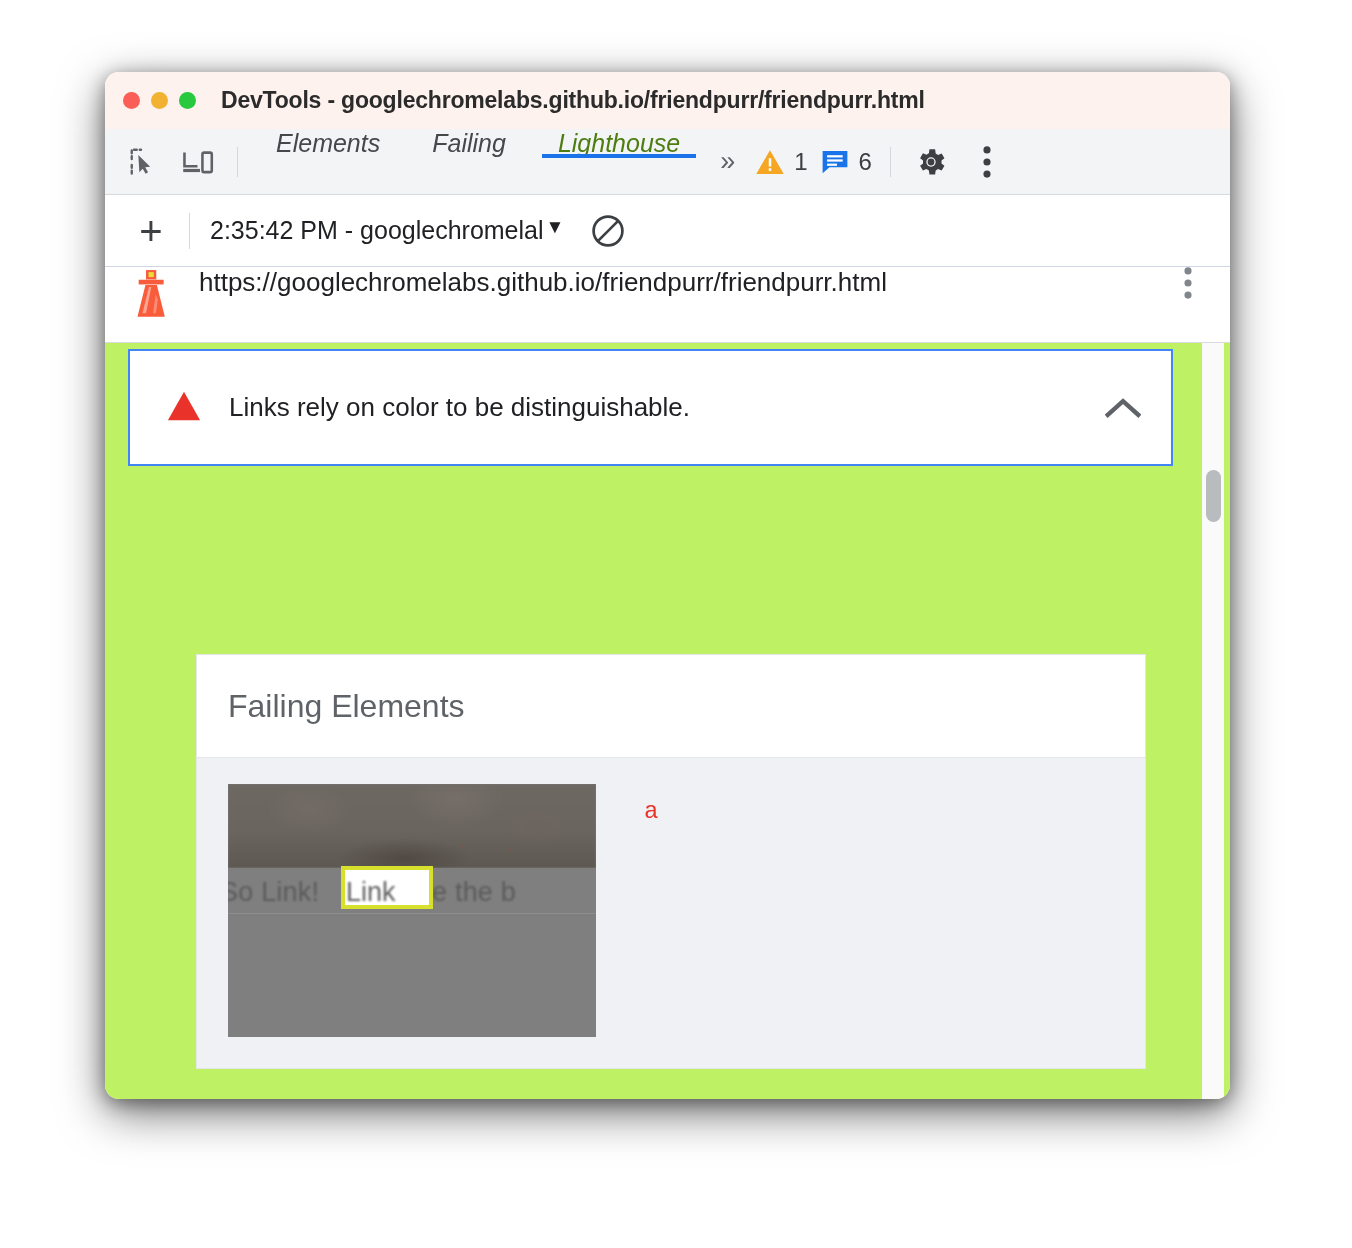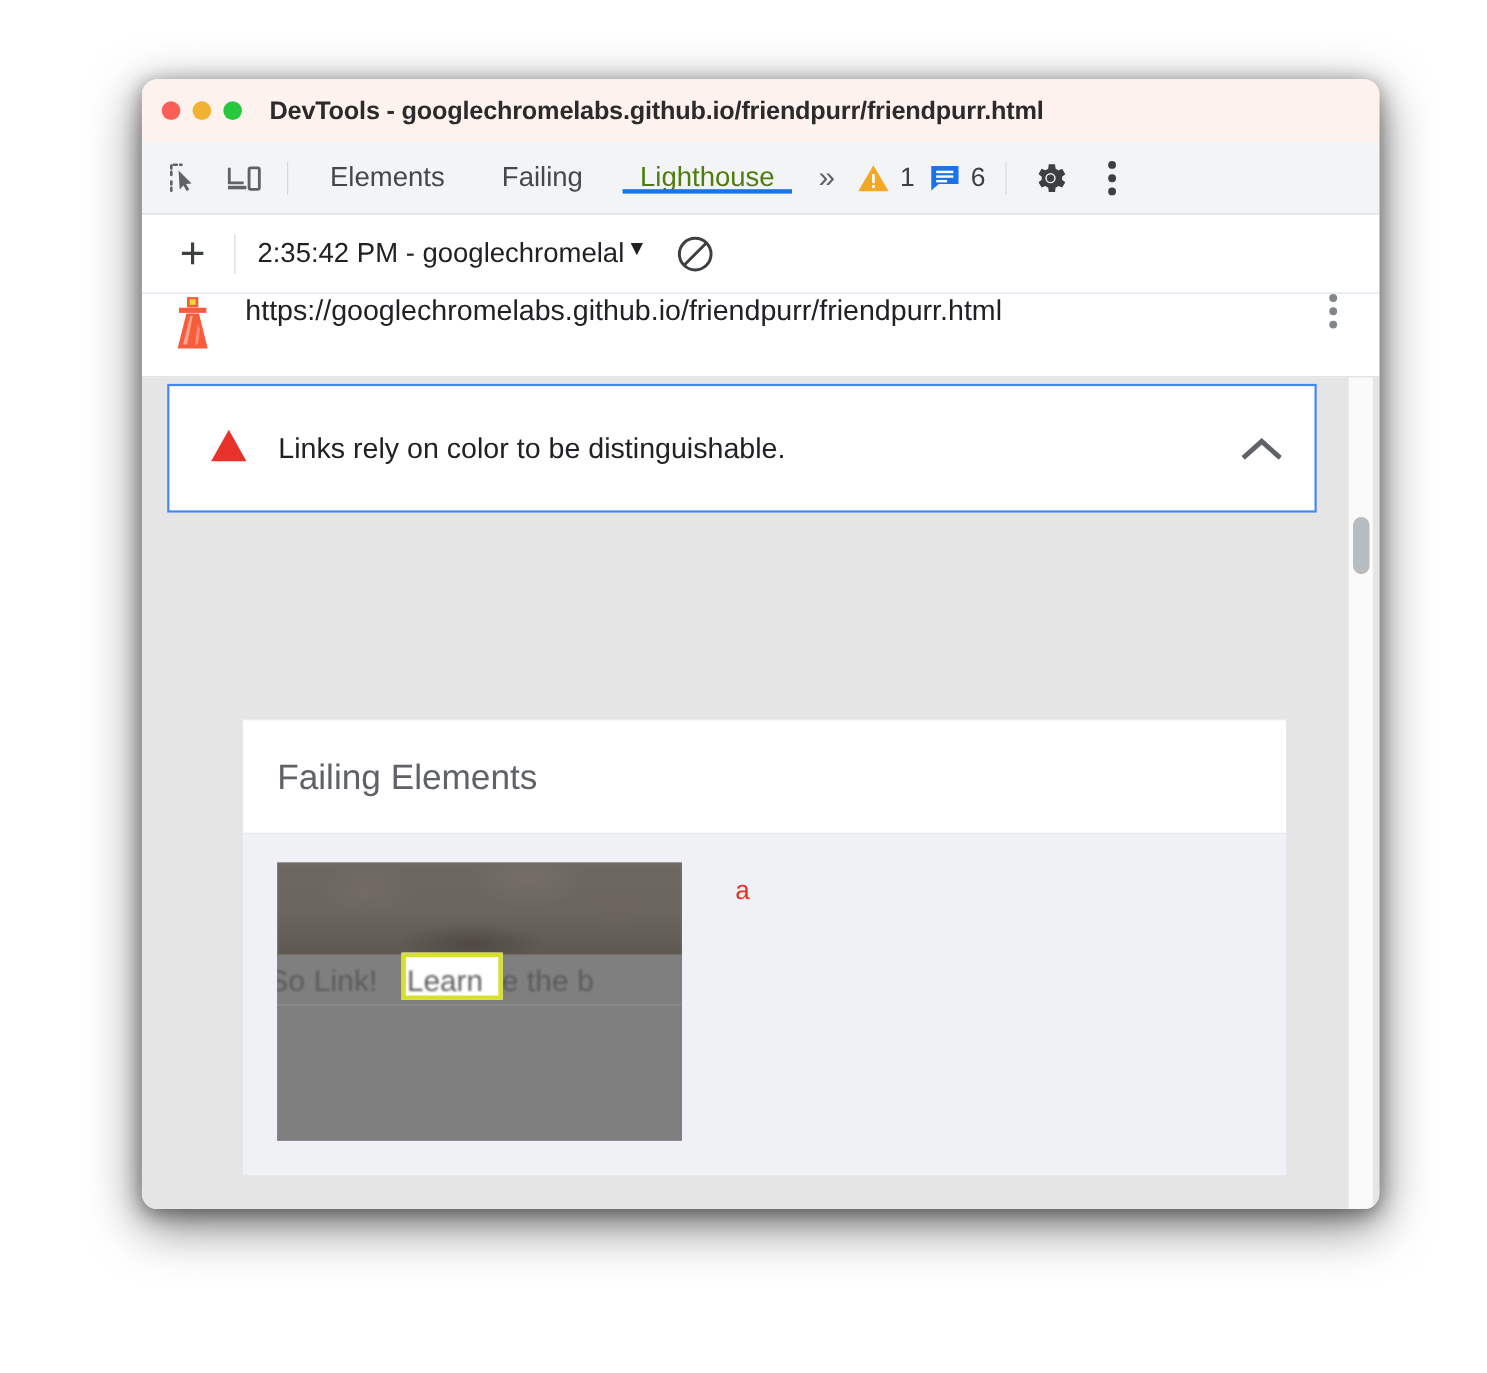--- a/index.html
+++ b/index.html
@@ -6,21 +6,21 @@
   html, body {
     width: 1352px; height: 1248px;
     background: #ffffff;
     font-family: "Liberation Sans", sans-serif;
     overflow: hidden;
   }
 
   
   #window-frame {
     position: absolute;
-    left: 129px; top: 72px;
+    left: 105px; top: 72px;
     width: 1125px; height: 1027px;
     border-radius: 14px;
     background: #ffffff;
     box-shadow: 0 14px 46px rgba(0,0,0,0.55), 0 4px 18px rgba(0,0,0,0.38);
     overflow: hidden;
   }
 
   
   #titlebar {
     position: relative;
@@ -53,21 +53,21 @@
     border-bottom: 1px solid #d6dae0;
   }
   .tool-icon-btn {
     width: 54px; height: 46px;
     display: flex; align-items: center; justify-content: center;
     cursor: pointer;
   }
   #tool-icon-group { display: flex; align-items: center; padding-left: 12px; }
   .vdiv { width: 1px; height: 30px; background: #d3d7dd; margin: 0 12px; }
 
-  .tabs { display: flex; align-items: center; height: 100%; }
+  .tabs { display: flex; align-items: flex-start; height: 100%; font-style: italic; }
   .tab {
     display: flex; align-items: center;
     padding: 0 26px;
     font-size: 25px;
     color: #46474a;
     cursor: pointer;
     position: relative;
     white-space: nowrap;
   }
   .tab.selected { color: #4d7c0f; }
@@ -133,21 +133,21 @@
     color: #202124;
     white-space: nowrap;
     flex: 1;
   }
   #url-kebab { width: 40px; display: flex; justify-content: center; cursor: pointer; }
 
   
   #report-body {
     position: relative;
     height: 756px;
-    background: #e5e5e5;
+    background: #bef264;
     overflow: hidden;
   }
 
   #audit-card {
     position: absolute;
     left: 23px; top: 6px;
     width: 1045px; height: 117px;
     border: 2px solid #4285f4;
     background: #ffffff;
     display: flex; align-items: center;
@@ -421,21 +421,21 @@
       <div id="failing-row">
         <div id="thumb">
           <div id="thumb-photo"></div>
           <div id="thumb-reddots"></div>
           <div id="thumb-content"></div>
           <div id="thumb-hr"></div>
           <div id="thumb-text">
             <span>So Link! </span><span style="visibility:hidden">Goats</span><span> are the b</span>
           </div>
           <div id="thumb-highlight"></div>
-          <div id="thumb-highlight-text">Learn</div>
+          <div id="thumb-highlight-text">Link</div>
         </div>
         <div id="selector-cell">a</div>
       </div>
     </div>
 
     <div id="report-scrollbar">
       <div id="report-scroll-thumb"></div>
     </div>
   </div>
 </div>

